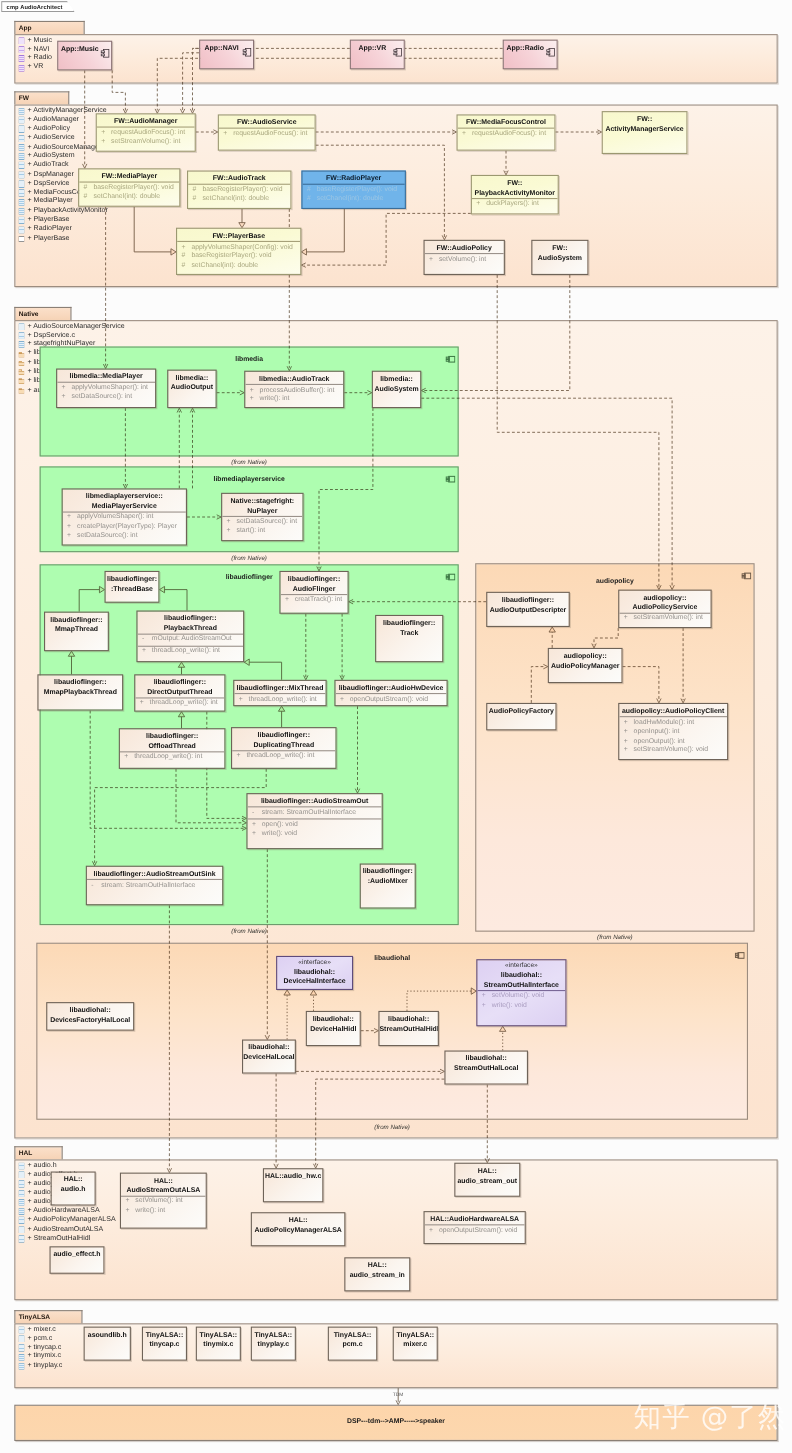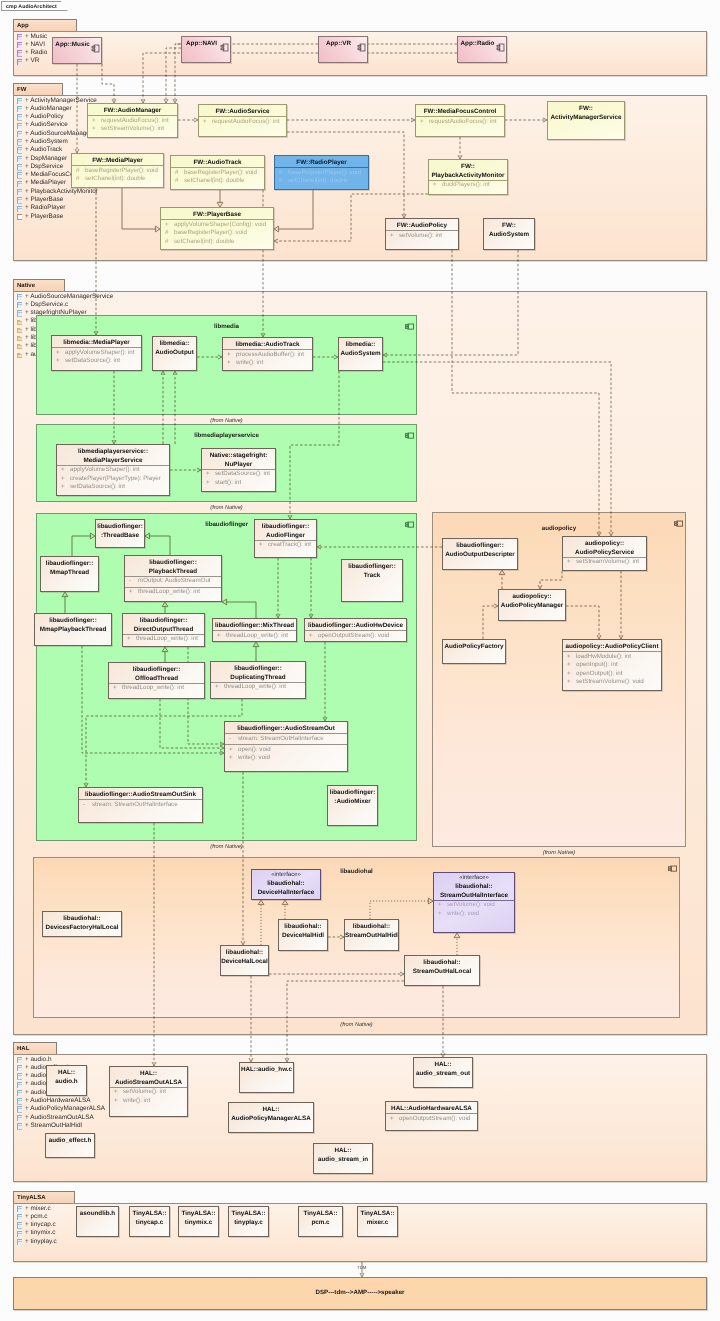--- a/index.html
+++ b/index.html
@@ -1177,13 +1177,14 @@
 <div class="cls plain" style="left:298px;top:1206px;width:45px;height:31px;">
 <div class="ttl" style="top:1px;">TinyALSA::<br>pcm.c</div>
 </div>
 <div class="cls plain" style="left:357px;top:1206px;width:41px;height:31px;">
 <div class="ttl" style="top:1px;">TinyALSA::<br>mixer.c</div>
 </div>
 <div class="bottombar" style="left:13px;top:1277px;width:694px;height:33px;">
       <span>DSP---tdm--&gt;AMP-----&gt;speaker</span>
     </div>
 <div class="tdmlbl" style="left:357px;top:1265px;">TDM</div>
+<div class="wm" style="left:576px;top:1272px;">知乎 @了然</div>
 </div>
 
 </body></html>

